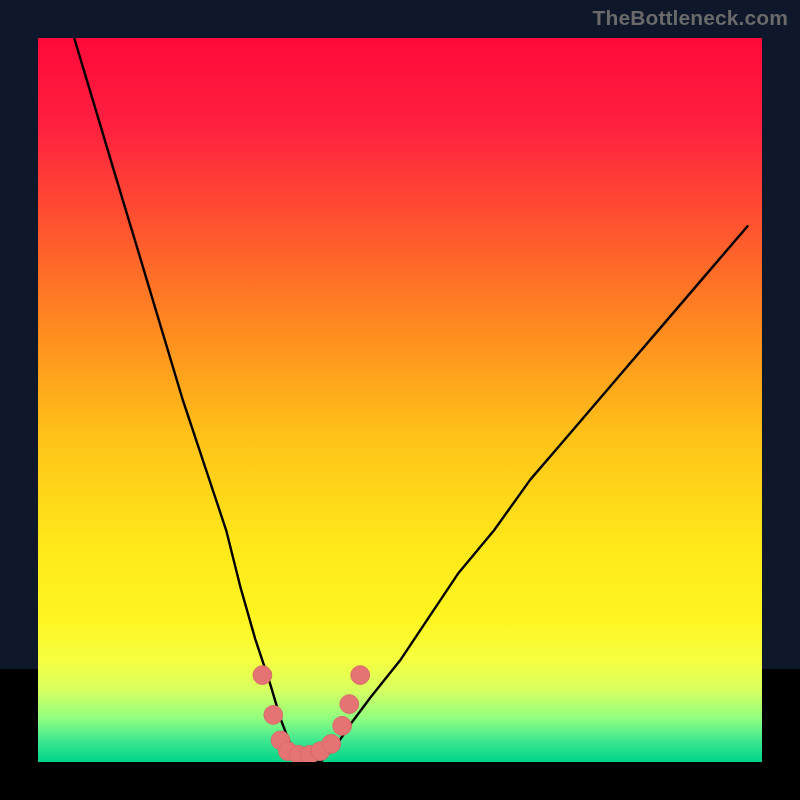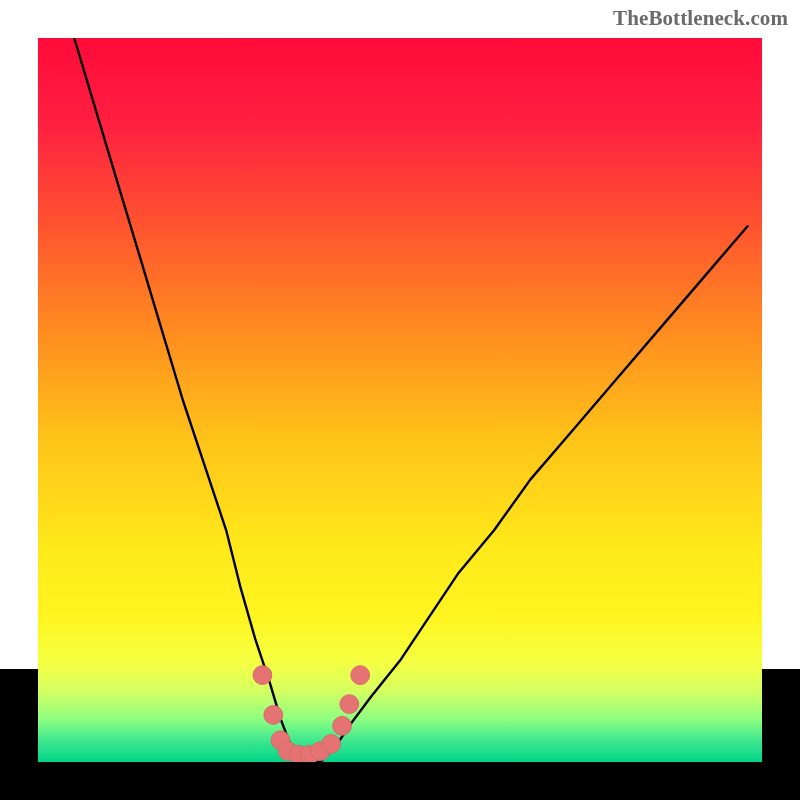--- a/index.html
+++ b/index.html
@@ -9,22 +9,21 @@
     height: 800px;
     background: #000;
     overflow: hidden;
     font-family: Arial, Helvetica, sans-serif;
   }
   .frame {
     position: absolute;
     left: 0; top: 0;
     width: 800px;
     height: 669px;
-    background: #ffffff;
-    font-family: Liberation Serif, serif;
+    background: #0f172a;
   }
   .plot {
     position: absolute;
     left: 38px;
     top: 38px;
     width: 724px;
     height: 724px;
     
   }
   svg {

